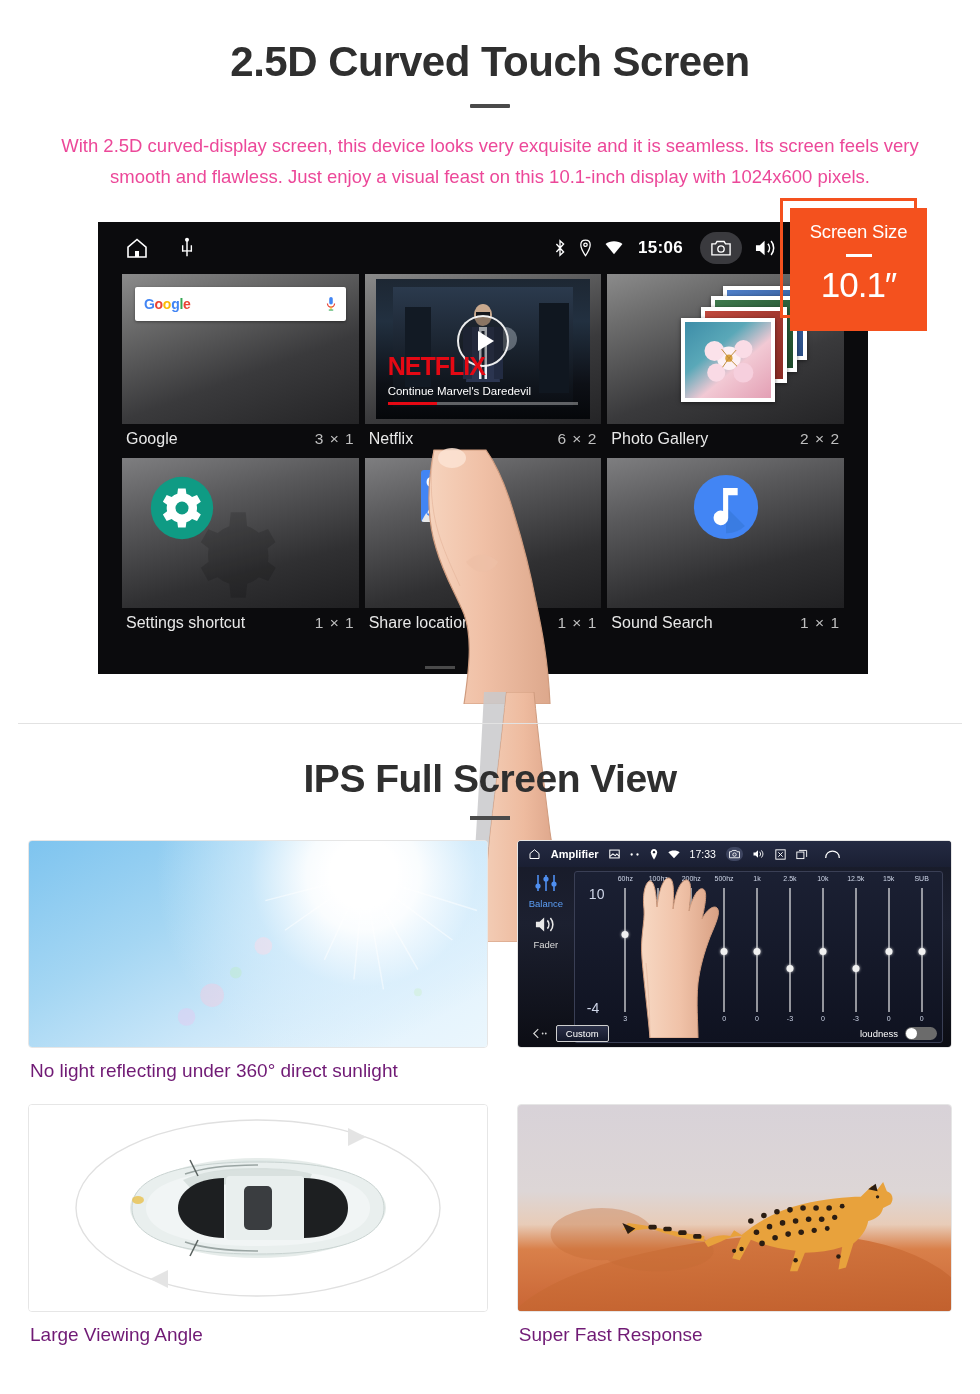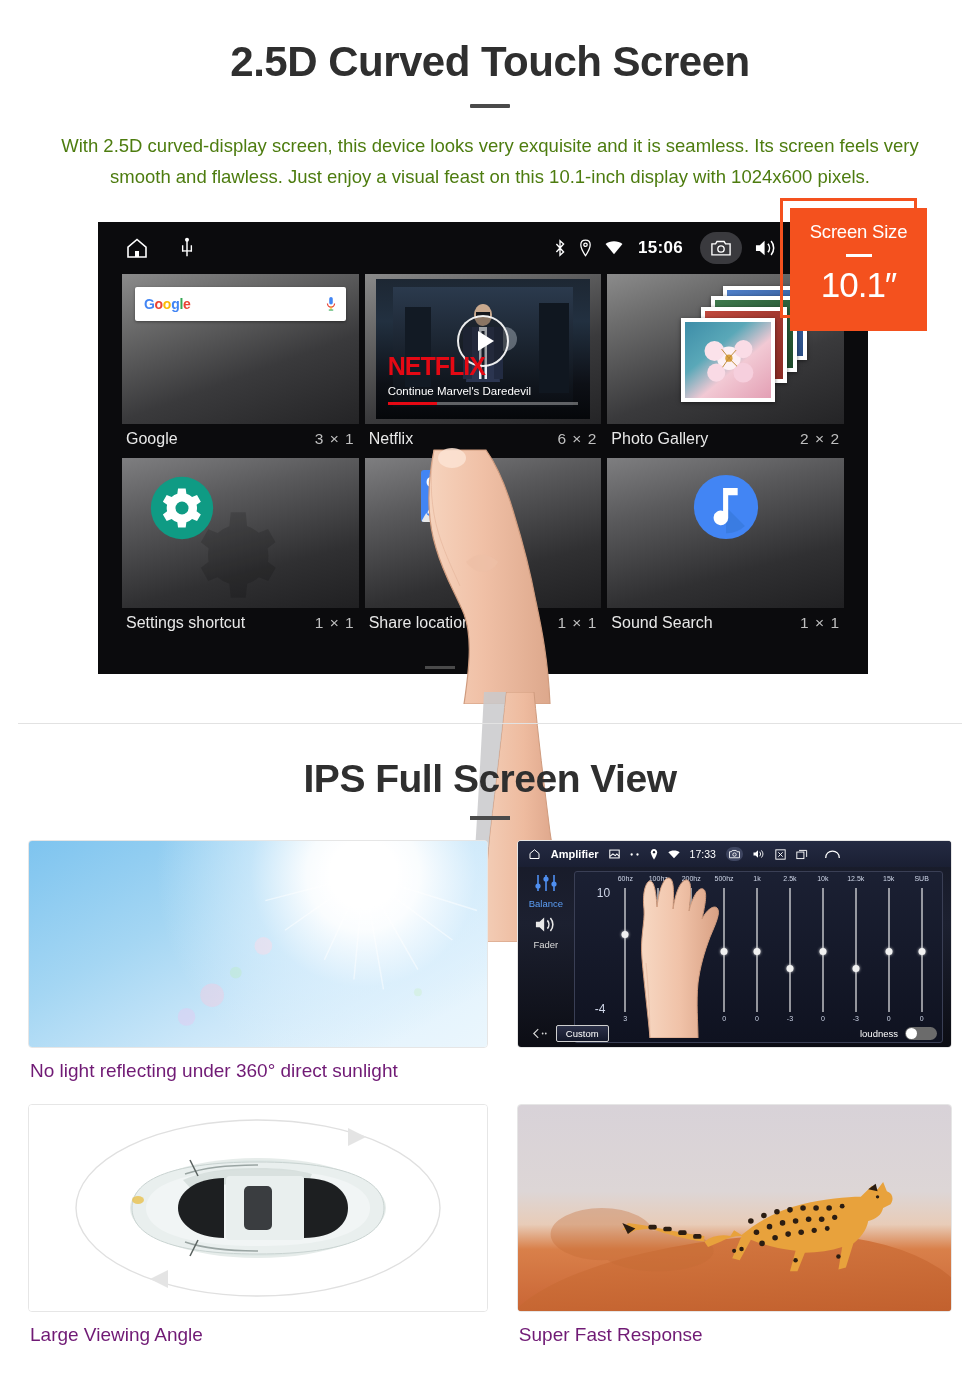--- a/index.html
+++ b/index.html
@@ -22,21 +22,21 @@
   }
   .rule {
     width: 40px; height: 4px; background: #4a4a4a;
     margin: 18px auto 0 auto; border-radius: 1px;
   }
   .sec1-desc {
     width: 860px; margin: 22px auto 0 auto;
     text-align: center;
     font-size: 18.5px;
     line-height: 31px;
-    color: #4d7c0f;
+    color: #ec4899;
   }
 
   
   .screen-wrap {
     position: absolute;
     left: 98px; top: 222px;
     width: 770px; height: 452px;
   }
   .android {
     position: absolute; inset: 0;
@@ -189,21 +189,21 @@
   .amp-side .sl2 { color:#dcdcdc; font-size: 9.5px; display:block; margin-top:1px; }
   .eq { flex:1; position:relative; margin: 4px 8px 4px 0; border:1px solid #3a3f55; border-radius:3px; background: linear-gradient(180deg,#1b2033,#0f1220); }
   .eq-labels { position:absolute; left:34px; right:4px; top:3px; display:flex; }
   .eq-labels span { flex:1; text-align:center; color:#cfd6e8; font-size:7px; }
   .eq-cols { position:absolute; left:34px; right:4px; top:16px; bottom:30px; display:flex; }
   .eq-col { flex:1; position:relative; }
   .eq-track { position:absolute; left:50%; transform:translateX(-50%); top:0; bottom:0; width:2px; background: rgba(255,255,255,.55); }
   .eq-knob { position:absolute; left:50%; transform:translateX(-50%); width:7px; height:7px; border-radius:50%; background:#f1f1f1; box-shadow:0 0 3px rgba(255,255,255,.8); }
   .eq-vals { position:absolute; left:34px; right:4px; bottom:20px; display:flex; }
   .eq-vals span { flex:1; text-align:center; color:#cfd6e8; font-size:7px; }
-  .eq-scale { position:absolute; left:20px; top:14px; bottom:26px; width:28px; color:#cfd6e8; font-size:12px; }
+  .eq-scale { position:absolute; left:12px; top:14px; bottom:26px; width:28px; color:#cfd6e8; font-size:14px; }
   .eq-scale .tp { position:absolute; top:0; left:2px; }
   .eq-scale .bt2 { position:absolute; bottom:0; left:0; }
   .amp-bottom { position:absolute; left:0; right:0; bottom:2px; height:24px; display:flex; align-items:center; padding: 0 14px; }
   .preset { border:1px solid #cfcfcf; border-radius:2px; color:#fff; font-size:9.5px; padding: 2px 9px; background: linear-gradient(180deg,#2b3048,#14182a); }
   .loud { color:#fff; font-size:9.5px; margin-left:auto; display:flex; align-items:center; gap:7px; }
   .sw { width:32px; height:13px; border-radius:7px; background:#6b6b6b; position:relative; }
   .sw i { position:absolute; left:1px; top:1px; width:11px; height:11px; border-radius:50%; background:#fff; }
 
   
   .cheetah { position:absolute; inset:0;

